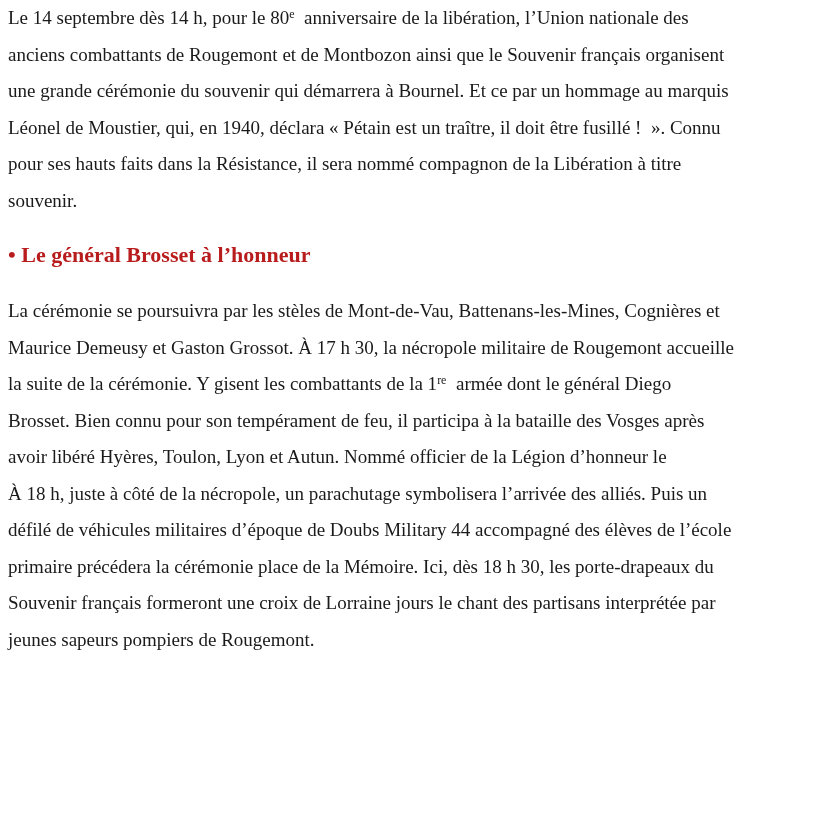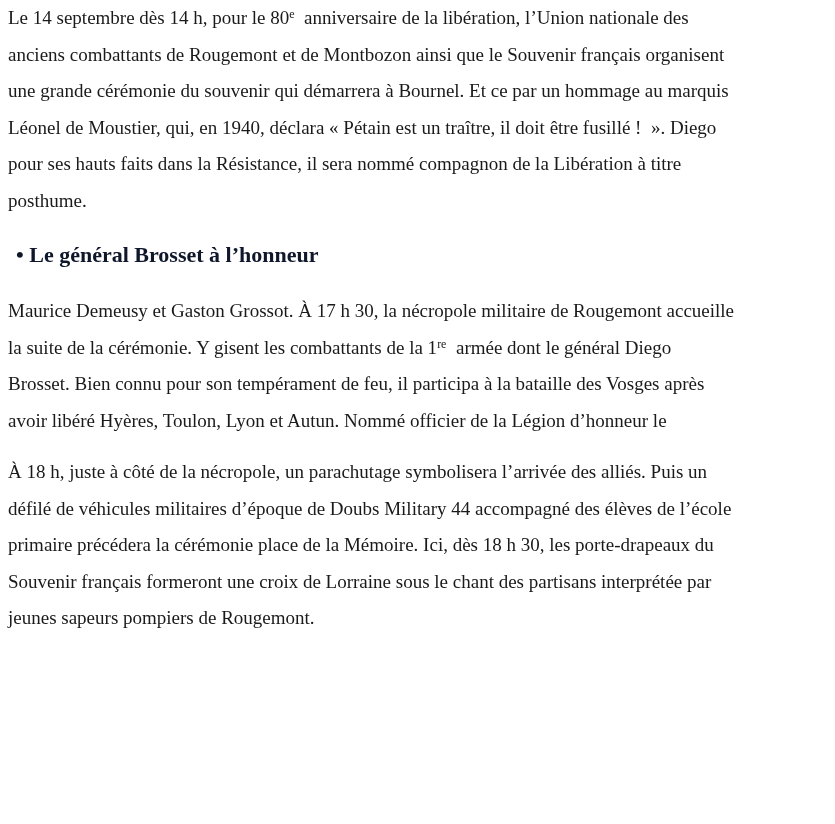--- a/index.html
+++ b/index.html
@@ -21,55 +21,56 @@
   .para {
     font-size: 19px;
     line-height: 36.5px;
     margin: 0;
     font-weight: 400;
   }
   .heading {
     font-size: 22px;
     line-height: 28px;
     font-weight: 700;
-    color: #0f172a;
-    margin: 22px 0 24px 8px;
+    color: #b91c1c;
+    margin: 22px 0 24px 0;
   }
-  .para + .para { margin-top: 15px; }
+  .para + .para { }
   .line {
     display: block;
     white-space: pre;
   }
   .sup {
     font-size: 12px;
     line-height: 0;
     vertical-align: 6.5px;
   }
 </style>
 </head>
 <body>
 
 <article class="article">
   <p class="para">
       <span class="line"><span>Le 14 septembre dès 14 h, pour le 80</span><sup class="sup">e</sup><span>  anniversaire de la libération, l’Union nationale des</span></span>
       <span class="line"><span>anciens combattants de Rougemont et de Montbozon ainsi que le Souvenir français organisent</span></span>
       <span class="line"><span>une grande cérémonie du souvenir qui démarrera à Bournel. Et ce par un hommage au marquis</span></span>
-      <span class="line"><span>Léonel de Moustier, qui, en 1940, déclara « Pétain est un traître, il doit être fusillé !  ». Diego</span></span>
+      <span class="line"><span>Léonel de Moustier, qui, en 1940, déclara « Pétain est un traître, il doit être fusillé !  ». Connu</span></span>
       <span class="line"><span>pour ses hauts faits dans la Résistance, il sera nommé compagnon de la Libération à titre</span></span>
-      <span class="line"><span>posthume.</span></span>
+      <span class="line"><span>souvenir.</span></span>
     </p>
   <h2 class="heading">
       <span class="line"><span>• Le général Brosset à l’honneur</span></span>
     </h2>
   <p class="para">
+      <span class="line"><span>La cérémonie se poursuivra par les stèles de Mont-de-Vau, Battenans-les-Mines, Cognières et</span></span>
       <span class="line"><span>Maurice Demeusy et Gaston Grossot. À 17 h 30, la nécropole militaire de Rougemont accueille</span></span>
       <span class="line"><span>la suite de la cérémonie. Y gisent les combattants de la 1</span><sup class="sup">re</sup><span>  armée dont le général Diego</span></span>
       <span class="line"><span>Brosset. Bien connu pour son tempérament de feu, il participa à la bataille des Vosges après</span></span>
       <span class="line"><span>avoir libéré Hyères, Toulon, Lyon et Autun. Nommé officier de la Légion d’honneur le</span></span>
     </p>
   <p class="para">
       <span class="line"><span>À 18 h, juste à côté de la nécropole, un parachutage symbolisera l’arrivée des alliés. Puis un</span></span>
       <span class="line"><span>défilé de véhicules militaires d’époque de Doubs Military 44 accompagné des élèves de l’école</span></span>
       <span class="line"><span>primaire précédera la cérémonie place de la Mémoire. Ici, dès 18 h 30, les porte-drapeaux du</span></span>
-      <span class="line"><span>Souvenir français formeront une croix de Lorraine sous le chant des partisans interprétée par</span></span>
+      <span class="line"><span>Souvenir français formeront une croix de Lorraine jours le chant des partisans interprétée par</span></span>
       <span class="line"><span>jeunes sapeurs pompiers de Rougemont.</span></span>
     </p>
 </article>
 
 </body></html>

